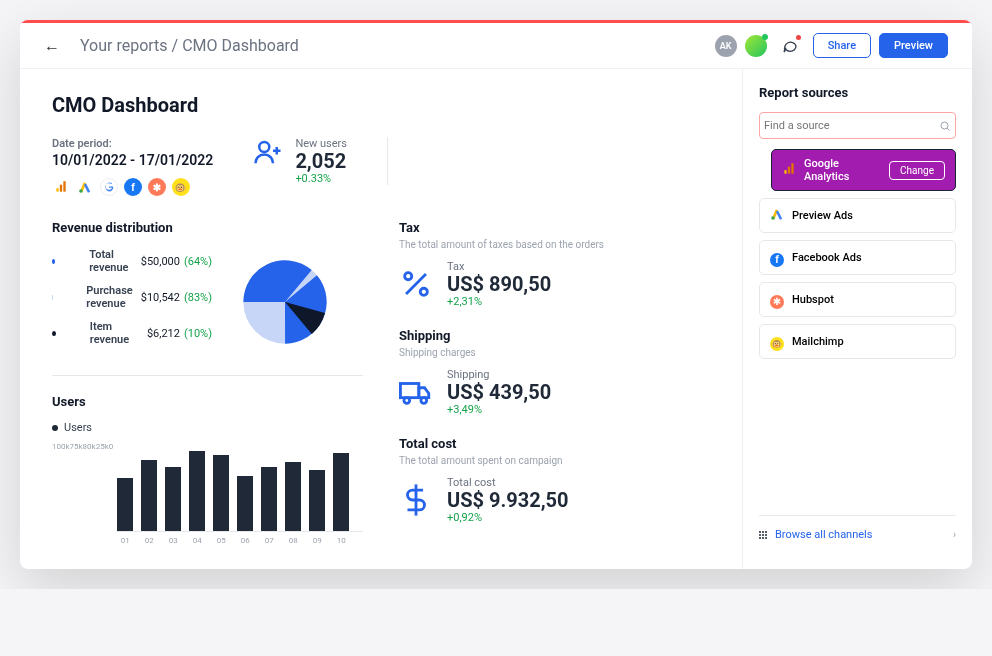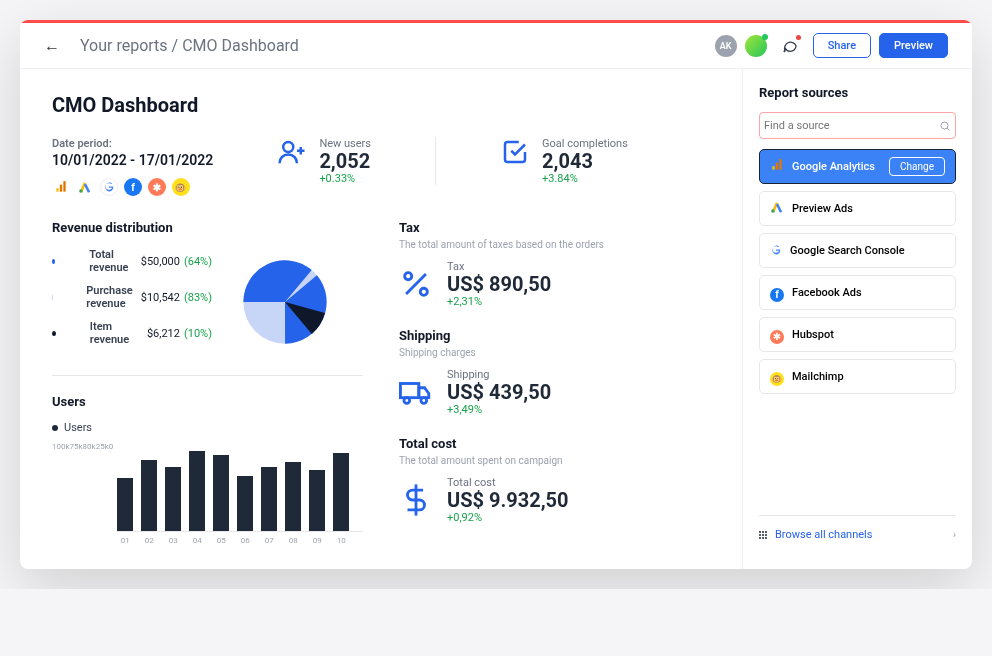--- a/index.html
+++ b/index.html
@@ -16,21 +16,21 @@
 .avatar .dot { position: absolute; width: 6px; height: 6px; border-radius: 50%; top: -1px; right: -1px; }
 .chat-icon { width: 18px; height: 18px; display: inline-flex; align-items: center; justify-content: center; position: relative; margin: 0 6px; }
 .chat-icon .dot { position: absolute; width: 5px; height: 5px; background: #ef4444; border-radius: 50%; top: -2px; right: -2px; }
 .btn { padding: 5px 14px; border-radius: 5px; font-size: 11px; font-weight: 500; cursor: pointer; }
 .btn-outline { border: 1px solid #2563eb; color: #2563eb; background: #fff; }
 .btn-primary { background: #2563eb; color: #fff; border: 1px solid #2563eb; }
 .body { display: flex; }
 .main { flex: 1; padding: 24px 32px; }
 .sidebar { width: 230px; border-left: 1px solid #eef0f4; padding: 16px; display: flex; flex-direction: column; }
 .page-title { font-size: 20px; font-weight: 700; color: #111827; margin-bottom: 20px; }
-.top-row { display: flex; gap: 64px; margin-bottom: 24px; margin-top: 12px; }
+.top-row { display: flex; gap: 40px; margin-bottom: 24px; margin-top: 12px; }
 .date-block { }
 .date-label { font-size: 11px; color: #6b7280; font-weight:600; }
 .date-value { font-size: 14px; color: #111827; margin-top: 2px; font-weight:600;}
 .source-icons { display: flex; gap: 6px; margin-top: 10px; }
 .src-icon { width: 18px; height: 18px; border-radius: 50%; display: inline-flex; align-items: center; justify-content: center; font-size: 10px; font-weight: 700; }
 .metric { display: flex; align-items: flex-start; gap: 12px; }
 .metric svg, .metric .mi { width: 30px; height: 30px; color: #2563eb; }
 .metric-label { font-size: 11px; color: #6b7280; }
 .metric-value { font-size: 20px; font-weight: 700; color: #1f2937; line-height: 1.1; }
 .metric-delta { font-size: 11px; color: #16a34a; }
@@ -58,21 +58,21 @@
 .xlabels { display: flex; gap: 8px; margin-top: 4px; }
 .xlabels span { width: 16px; font-size: 8px; color: #9ca3af; text-align: center; }
 .cost-section { margin-bottom: 20px; }
 .cost-row { display: flex; align-items: center; gap: 14px; }
 .cost-icon { color: #2563eb; }
 .sidebar-title { font-size: 13px; font-weight: 700; color: #111827; margin-bottom: 12px; }
 .search-box { display: flex; align-items: center; border: 1px solid #fca5a5; border-radius: 4px; padding: 6px 4px; margin-bottom: 10px; }
 .search-box input { border: none; outline: none; flex: 1; font-size: 11px; background:transparent;}
 .search-box svg { width: 12px; height: 12px; color: #9ca3af; }
 .source-item { display: flex; align-items: center; gap: 8px; border: 1px solid #e5e7eb; border-radius: 5px; padding: 7px 10px; margin-bottom: 7px; cursor: pointer; }
-.source-item.active { background: #3b82f6; border-color: #1a2332; color: #fff; }
+.source-item.active { background: #a21caf; border-color: #1a2332; color: #fff; margin-left: 12px; }
 .source-item .name { font-size: 11px; font-weight: 500; flex: 1; }
 .change-btn { border: 1px solid #fff; border-radius: 4px; padding: 3px 10px; font-size: 10px; background:transparent; color:#fff; cursor:pointer;}
 .browse { display: flex; align-items: center; justify-content: center; gap: 8px; border-top: 1px solid #e5e7eb; padding: 12px 0; margin-top: auto; font-size: 11px; color: #2563eb; cursor: pointer; }
 .browse .chev { color: #9ca3af; margin-left: auto; font-size:10px;}
 .grid-icon{display:grid;grid-template-columns:repeat(3,2px);gap:1px;}
 .grid-icon i{width:2px;height:2px;background:#1f2937;border-radius:50%;}
 </style>
 </head>
 <body>
 
@@ -139,30 +139,20 @@
             </svg>
           <div>
             <div class="metric-label">New users</div>
             <div class="metric-value">2,052</div>
             <div class="metric-delta">+0.33%</div>
           </div>
         </div>
 
         <div class="vsep"></div>
 
-        <div class="metric">
-          <svg class="mi" viewBox="0 0 24 24" fill="none" stroke="currentColor" stroke-width="2">
-              <path d="M9 11l3 3 8-8M20 12v6a2 2 0 01-2 2H6a2 2 0 01-2-2V6a2 2 0 012-2h9"></path>
-            </svg>
-          <div>
-            <div class="metric-label">Goal completions</div>
-            <div class="metric-value">2,043</div>
-            <div class="metric-delta">+3.84%</div>
-          </div>
-        </div>
       </div>
 
       <div class="two-col">
         <div class="col">
           <div class="section-title">Revenue distribution</div>
           <div class="revenue-row">
             <div class="legend" style="width:160px" id="rev-legend">
                 <div class="legend-row">
                   <span class="legend-dot" style="background:#2563eb"></span>
                   <span class="legend-label">Total revenue</span>
@@ -310,26 +300,20 @@
           </div>
           <div class="source-item">
             <span><svg width="14" height="14" viewBox="0 0 24 24">
                 <path d="M3 20L10 4l4 2-7 16z" fill="#fbbc04"></path>
                 <path d="M14 6l7 14-4 2-7-14z" fill="#4285f4"></path>
                 <circle cx="5" cy="19" r="3" fill="#34a853"></circle>
               </svg></span>
             <span class="name">Preview Ads</span>
           </div>
           <div class="source-item">
-            <span><svg width="12" height="12" viewBox="0 0 24 24">
-                <path d="M12 11v2.5h5.9c-.5 2.6-2.7 4-5.9 4a6.5 6.5 0 110-13c1.7 0 3.2.6 4.3 1.6l1.8-1.8A9 9 0 1012 21c5 0 8.5-3.5 8.5-8.5 0-.5 0-1-.1-1.5H12z" fill="#4285f4"></path>
-              </svg></span>
-            <span class="name">Google Search Console</span>
-          </div>
-          <div class="source-item">
             <span><span style="display:inline-flex;width:14px;height:14px;background:#1877f2;color:#fff;border-radius:50%;align-items:center;justify-content:center;font-size:10px;font-weight:700">f</span></span>
             <span class="name">Facebook Ads</span>
           </div>
           <div class="source-item">
             <span><span style="display:inline-flex;width:14px;height:14px;background:#ff7a59;color:#fff;border-radius:50%;align-items:center;justify-content:center;font-size:10px">✱</span></span>
             <span class="name">Hubspot</span>
           </div>
           <div class="source-item">
             <span><span style="display:inline-flex;width:14px;height:14px;background:#ffe01b;border-radius:50%;align-items:center;justify-content:center;font-size:9px">🐵</span></span>
             <span class="name">Mailchimp</span>

